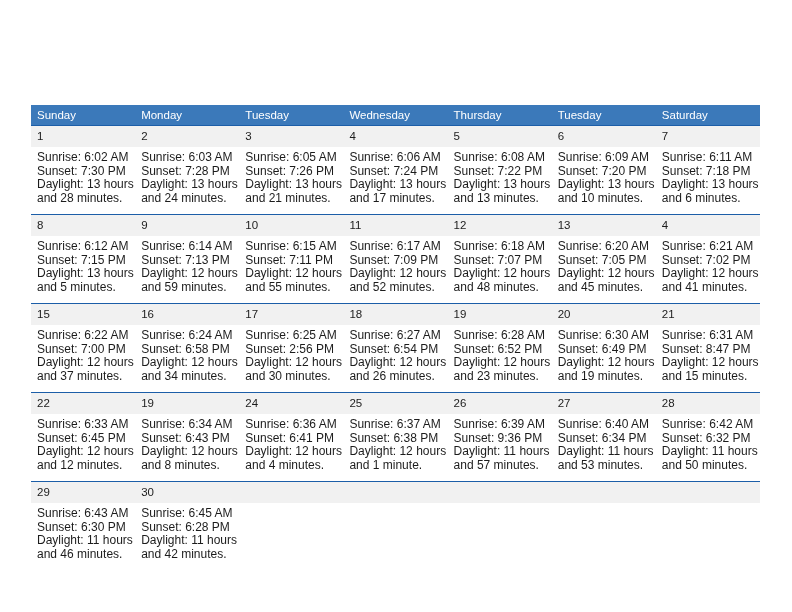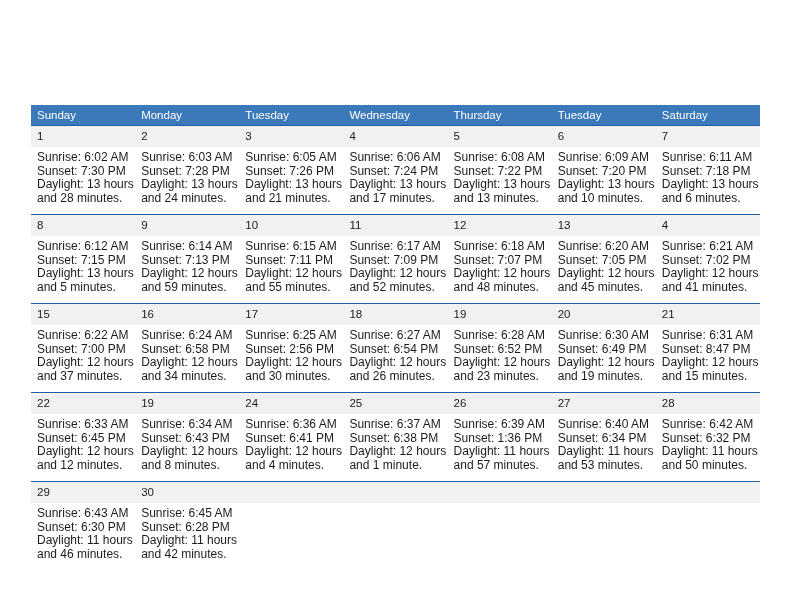--- a/index.html
+++ b/index.html
@@ -457,21 +457,21 @@
             <div>Daylight: 12 hours</div>
             <div>and 1 minute.</div>
           </div>
         </div>
           </td>
         <td>
             <div class="cell filled">
           <div class="daynum">26</div>
           <div class="info">
             <div>Sunrise: 6:39 AM</div>
-            <div>Sunset: 1:36 PM</div>
+            <div>Sunset: 9:36 PM</div>
             <div>Daylight: 11 hours</div>
             <div>and 57 minutes.</div>
           </div>
         </div>
           </td>
         <td>
             <div class="cell filled">
           <div class="daynum">27</div>
           <div class="info">
             <div>Sunrise: 6:40 AM</div>

